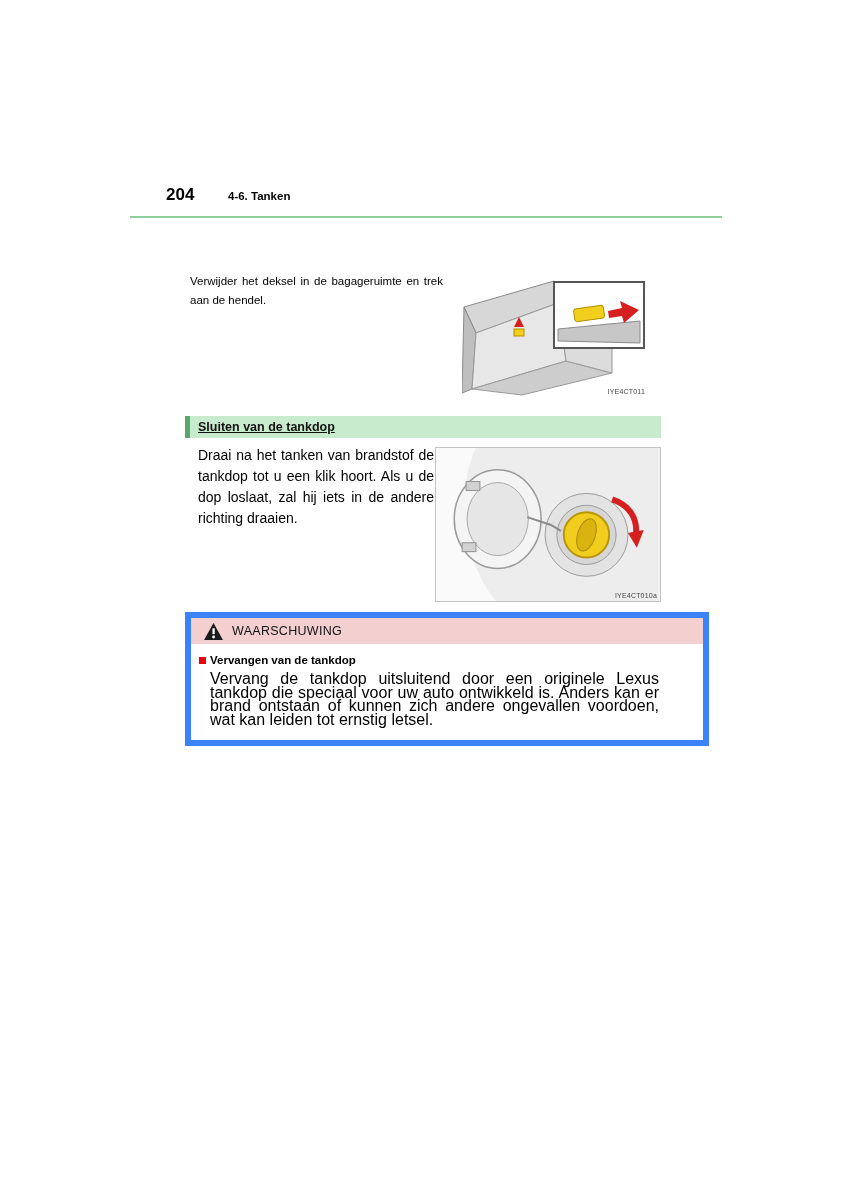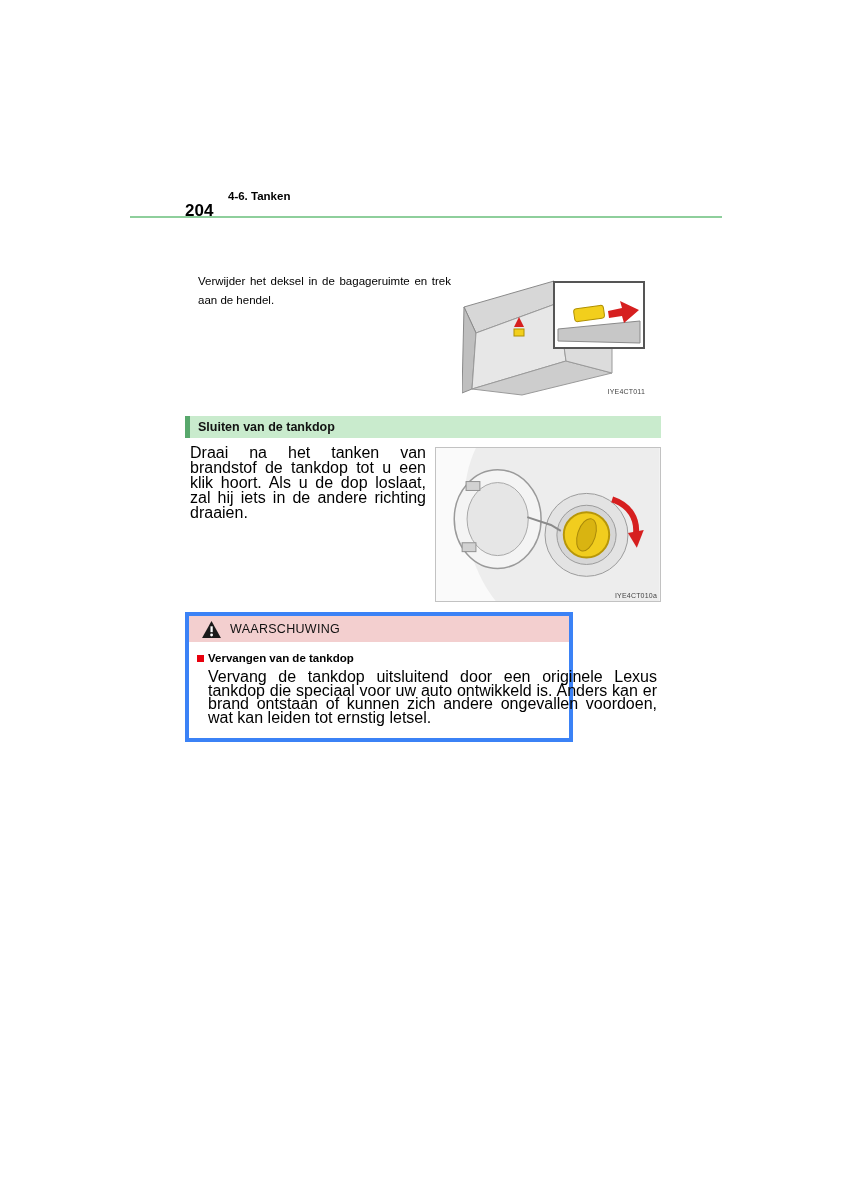--- a/index.html
+++ b/index.html
@@ -3,48 +3,48 @@
 <meta charset="utf-8">
 <style>
   * { margin:0; padding:0; box-sizing:border-box; }
   html,body { background:#ffffff; }
   .page {
     position:relative; width:848px; height:1200px; background:#ffffff;
     font-family:"Liberation Sans", sans-serif; color:#000; overflow:hidden;
   }
 
   
-  .page-number { position:absolute; left:185px; top:185px; font-size:17px; font-weight:bold;margin-top:16px; }
+  .page-number { position:absolute; left:166px; top:185px; font-size:17px; font-weight:bold; }
   .page-section { position:absolute; left:228px; top:190px; font-size:11.5px; font-weight:bold; }
   .header-rule { position:absolute; left:130px; top:216px; width:592px; height:2px; background:#8ecf9c; }
 
   
   .s1-heading-row { position:absolute; left:185px; top:238px; width:484px; display:flex; gap:6px; }
   .square-bullet { flex:0 0 auto; width:7px; height:7px; margin-top:3px; }
   .square-bullet.green { background:#7fa08f; }
   .square-bullet.red { background:#e8000d; }
   .s1-heading { font-size:11px; font-weight:bold; line-height:14px; text-align:justify; }
-  .s1-body { position:absolute; left:198px; top:272px; width:253px; font-size:11.5px; line-height:19px; text-align:justify; }
+  .s1-body { position:absolute; left:190px; top:272px; width:253px; font-size:11.5px; line-height:19px; text-align:justify; }
 
   figure { position:absolute; }
   .fig1 { left:462px; top:277px; width:186px; height:120px; background:#fff; }
   .fig2 { left:435px; top:447px; width:226px; height:155px; background:#fafafa; border:1px solid #c2c2c2; }
   .fig-code { position:absolute; right:3px; bottom:2px; font-size:7px; color:#444; letter-spacing:0.2px; }
 
   
   .banner {
     position:absolute; left:185px; top:416px; width:476px; height:22px;
     background:#c9ebcd; border-left:5px solid #58a86c;
     display:flex; align-items:center; padding-left:8px;
   }
-  .banner-title { font-size:12.5px; font-weight:bold; color:#111; }
-  .s2-body { position:absolute; left:190px; top:445px; width:236px; font-size:16px; line-height:15px; text-align:justify; }
+  .banner-title { font-size:12.5px; font-weight:bold; color:#111;text-decoration:underline; }
+  .s2-body { position:absolute; left:198px; top:445px; width:236px; font-size:14px; line-height:21px; text-align:justify; }
 
   
-  .warning { position:absolute; left:185px; top:612px; width:388px; background:#fff; border:4px solid #3b82f6; }
+  .warning { position:absolute; left:185px; top:612px; width:524px; background:#fff; border:6px solid #3b82f6; }
   .warning-header { height:26px; background:#f3cfcf; display:flex; align-items:center; gap:9px; padding-left:13px; }
   .warning-title { font-size:12.5px; color:#111; letter-spacing:0.3px; }
   .warning-body { padding:10px 12px 14px 8px; }
   .warning-item-row { display:flex; gap:4px; align-items:flex-start; }
   .warning-item-heading { font-size:11.5px; font-weight:bold; }
   .warning-text { margin-left:11px; margin-top:6px; width:449px; font-size:16px; line-height:13.5px; text-align:justify; }
 </style>
 </head>
 <body>
 

